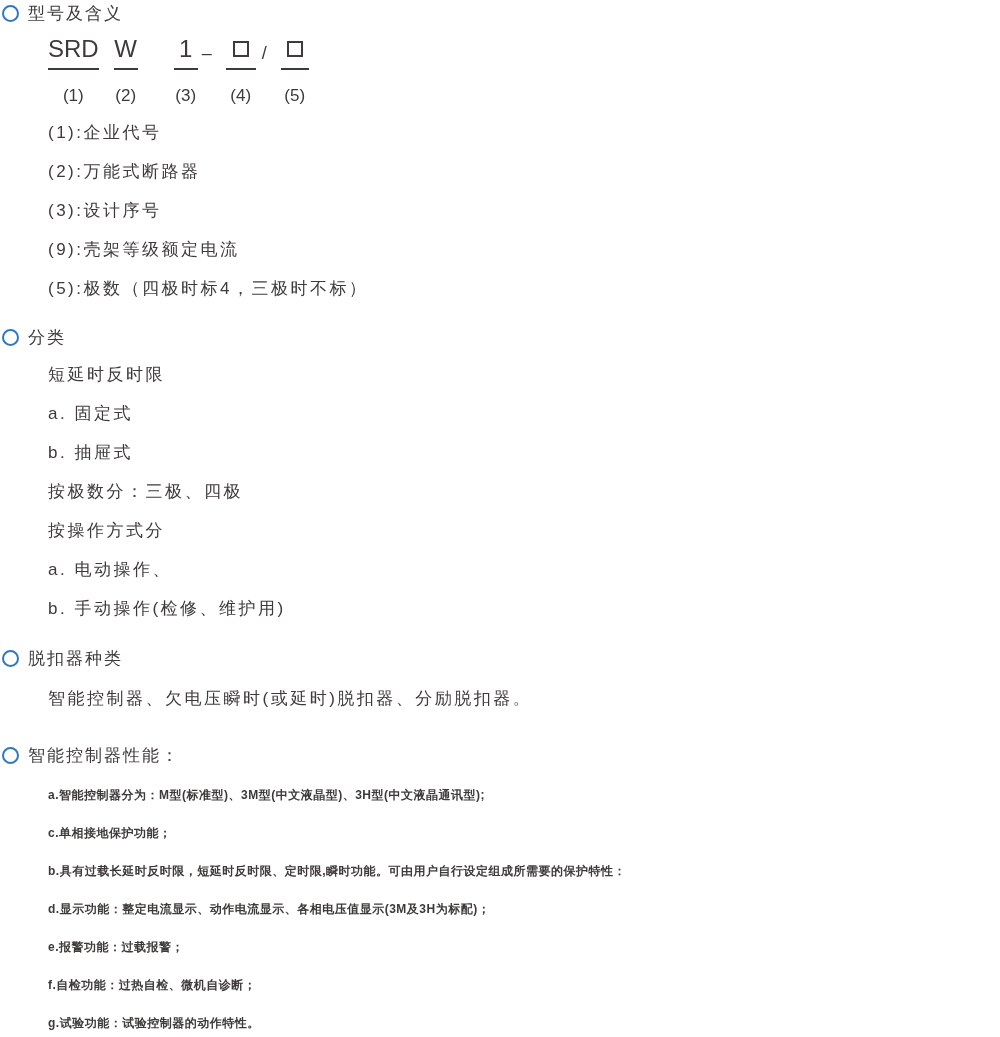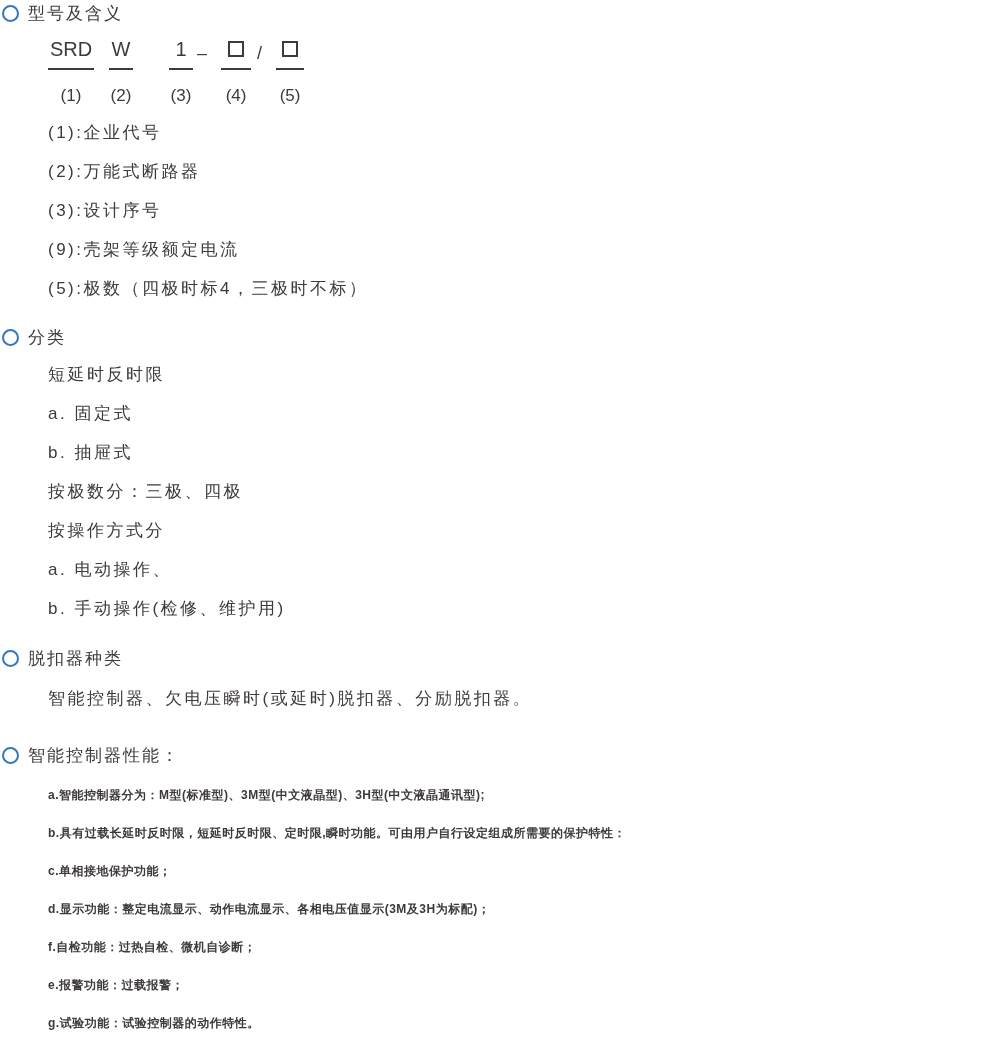--- a/index.html
+++ b/index.html
@@ -52,21 +52,21 @@
     display: inline-flex;
     flex-direction: column;
     align-items: center;
   }
   .code-box {
     width: 100%;
     height: 22px;
     display: flex;
     align-items: center;
     justify-content: center;
-    font-size: 20px;
+    font-size: 24px;
     padding-bottom: 8px;
     border-bottom: 2px solid #3e3a39;
     box-sizing: content-box;
   }
   .seg-label {
     margin-top: 16px;
     font-size: 17px;
   }
   .sep {
     height: 30px;
@@ -166,21 +166,21 @@
     <div class="line">智能控制器、欠电压瞬时(或延时)脱扣器、分励脱扣器。</div>
   </div>
 
   <div class="abs heading" style="top:744px;">
     <span class="circle"></span>
     <span>智能控制器性能：</span>
   </div>
 
   <div class="abs body-block" style="top:776px;">
     <div class="perf-line">a.智能控制器分为：M型(标准型)、3M型(中文液晶型)、3H型(中文液晶通讯型);</div>
+    <div class="perf-line">c.单相接地保护功能；</div>
     <div class="perf-line">b.具有过载长延时反时限，短延时反时限、定时限,瞬时功能。可由用户自行设定组成所需要的保护特性：</div>
-    <div class="perf-line">c.单相接地保护功能；</div>
     <div class="perf-line">d.显示功能：整定电流显示、动作电流显示、各相电压值显示(3M及3H为标配)；</div>
+    <div class="perf-line">e.报警功能：过载报警；</div>
     <div class="perf-line">f.自检功能：过热自检、微机自诊断；</div>
-    <div class="perf-line">e.报警功能：过载报警；</div>
     <div class="perf-line">g.试验功能：试验控制器的动作特性。</div>
   </div>
 
 </div>
 
 </body></html>

